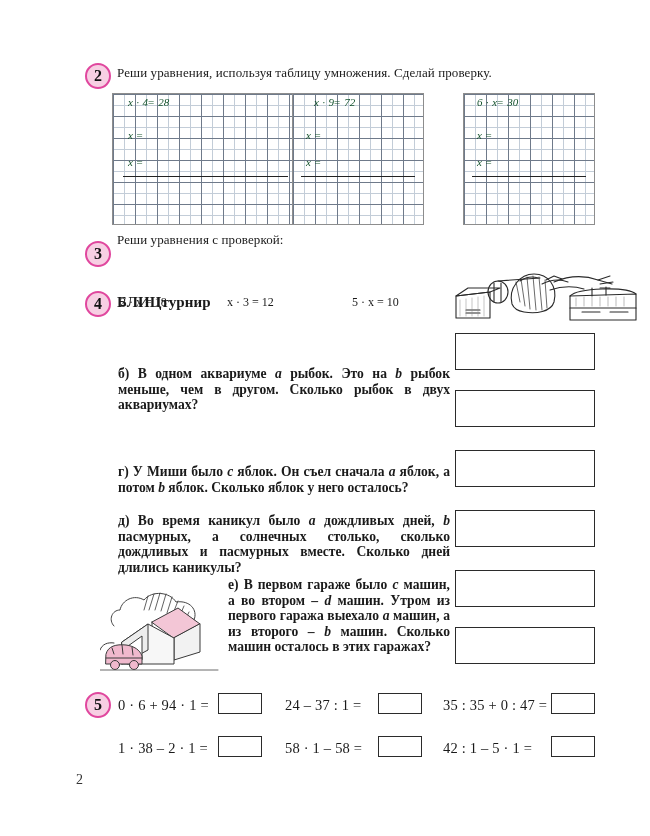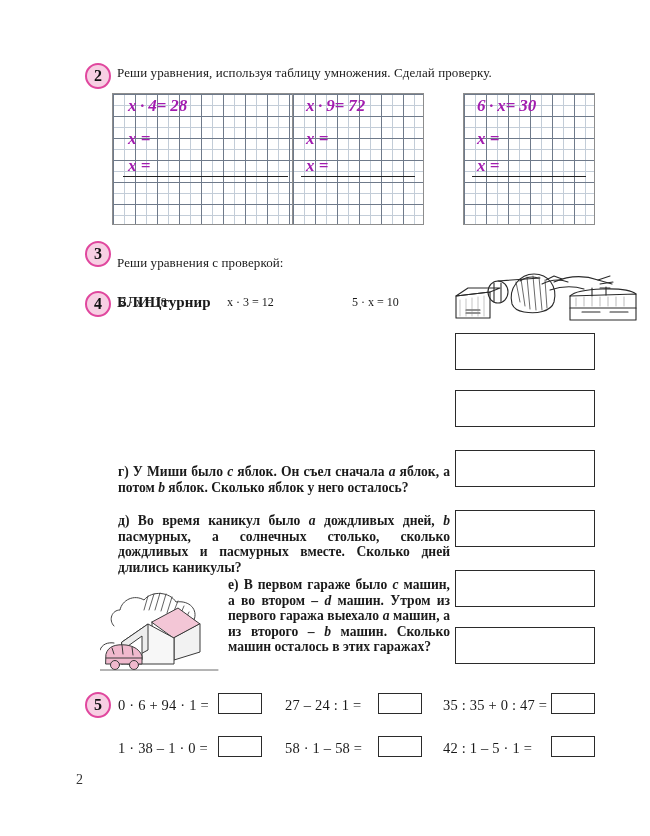--- a/index.html
+++ b/index.html
@@ -44,25 +44,24 @@
       repeating-linear-gradient(to right,  #6f7a8a 0 0.7px, transparent 0.7px 22px),
       repeating-linear-gradient(to bottom, #6f7a8a 0 0.7px, transparent 0.7px 22px),
       repeating-linear-gradient(to right,  #c3cdd8 0 0.6px, transparent 0.6px 11px),
       repeating-linear-gradient(to bottom, #c3cdd8 0 0.6px, transparent 0.6px 11px);
     background-color:#fff;
   }
   .hw{
     position:absolute;
     font-family:"Liberation Serif", serif;
     font-style:italic;
-    font-size:17px;
-    color:#a21caf;
+    font-size:11px;
+    color:#14532d;
     white-space:nowrap;
     line-height:1;
-    font-weight:bold;
   }
   .hw .op{font-style:normal;}
   .underline-ans{
     position:absolute;
     height:0;border-top:1.6px solid #222;
   }
 
   
   .eq{
     position:absolute;
@@ -125,37 +124,37 @@
 
   <div class="gridbox" style="left:112px;top:93px;width:198px;height:132px;"></div>
   <div class="hw" style="left:128px;top:97px;">
     <span>x</span><span class="op" style="padding:0 3px">·</span><span>4</span><span class="op">=</span><span style="padding-left:4px">28</span>
   </div>
   <div class="hw" style="left:128px;top:130px;">x =</div>
   <div class="hw" style="left:128px;top:157px;">x =</div>
   <div class="underline-ans" style="left:123px;top:176px;width:165px;"></div>
 
   <div class="gridbox" style="left:292px;top:93px;width:132px;height:132px;"></div>
-  <div class="hw" style="left:306px;top:97px;">
+  <div class="hw" style="left:306px;top:97px;padding-left:8px;">
     <span>x</span><span class="op" style="padding:0 3px">·</span><span>9</span><span class="op">=</span><span style="padding-left:4px">72</span>
   </div>
   <div class="hw" style="left:306px;top:130px;">x =</div>
   <div class="hw" style="left:306px;top:157px;">x =</div>
   <div class="underline-ans" style="left:301px;top:176px;width:114px;"></div>
 
   <div class="gridbox" style="left:463px;top:93px;width:132px;height:132px;"></div>
   <div class="hw" style="left:477px;top:97px;">
     <span>6</span><span class="op" style="padding:0 3px">·</span><span>x</span><span class="op">=</span><span style="padding-left:4px">30</span>
   </div>
   <div class="hw" style="left:477px;top:130px;">x =</div>
   <div class="hw" style="left:477px;top:157px;">x =</div>
   <div class="underline-ans" style="left:472px;top:176px;width:114px;"></div>
 
   <div class="badge" style="left:85px;top:241px;">3</div>
-  <div class="prompt" style="left:117px;top:255px;">Реши уравнения с проверкой:</div>
+  <div class="prompt" style="left:117px;top:232px;">Реши уравнения с проверкой:</div>
   <div class="eq" style="left:120px;top:271px;">2 · x = 18</div>
   <div class="eq" style="left:227px;top:271px;text-align:right;">x · 3 = 12</div>
   <div class="eq" style="left:352px;top:271px;">5 · x = 10</div>
 
   <svg class="illu" style="left:450px;top:262px;" width="200" height="62" viewBox="0 0 200 62">
     <g fill="none" stroke="#2a2a2a" stroke-width="1.1" stroke-linecap="round" stroke-linejoin="round">
 
       <path d="M6 34 L6 56 L40 56 L40 30 Z"></path>
       <path d="M6 34 L18 26 L50 26 L40 30 Z"></path>
       <path d="M16 48 L30 48 M16 51 L30 51"></path>
@@ -181,20 +180,24 @@
 
       <path d="M66 20 L70 40 M71 17 L75 44 M77 15 L80 47 M83 14 L86 48 M89 15 L92 48 M95 18 L97 46" stroke-width="0.7"></path>
       <path d="M126 36 L126 44 M134 35 L134 44 M142 35 L142 44 M150 35 L150 44 M158 35 L158 44 M166 35 L166 44 M174 35 L174 44" stroke-width="0.5" stroke="#777"></path>
       <path d="M10 38 L10 54 M16 37 L16 54 M22 36 L22 54 M28 35 L28 54 M34 34 L34 54" stroke-width="0.5" stroke="#888"></path>
     </g>
   </svg>
 
   <div class="badge" style="left:85px;top:291px;">4</div>
   <div class="prompt heading-bold" style="left:117px;top:294px;font-size:15px;"><span>БЛИЦ</span><span>турнир</span></div>
 
+  <div class="para" style="left:118px;top:366px;width:332px;">
+    <span>б)</span>
+    В одном аквариуме <span class="v">a</span> рыбок. Это на <span class="v">b</span> рыбок меньше, чем в другом. Сколько рыбок в двух аквариумах?
+  </div>
   <div class="para" style="left:118px;top:464px;width:332px;">
     <span>г)</span>
     У Миши было <span class="v">c</span> яблок. Он съел сначала <span class="v">a</span> яблок, а потом <span class="v">b</span> яблок. Сколько яблок у него осталось?
   </div>
   <div class="para" style="left:118px;top:513px;width:332px;font-family:Liberation Serif, serif;">
     <span>д)</span>
     Во время каникул было <span class="v">a</span> дождливых дней, <span class="v">b</span> пасмурных, а солнечных столько, сколько дождливых и пасмурных вместе. Сколько дней длились каникулы?
   </div>
 
   <div class="para" style="left:228px;top:577px;width:222px;">
@@ -237,27 +240,27 @@
   <div class="ansbox" style="left:455px;top:450px;width:140px;height:37px;"></div>
   <div class="ansbox" style="left:455px;top:510px;width:140px;height:37px;"></div>
   <div class="ansbox" style="left:455px;top:570px;width:140px;height:37px;"></div>
   <div class="ansbox" style="left:455px;top:627px;width:140px;height:37px;"></div>
 
   <div class="badge" style="left:85px;top:692px;">5</div>
 
   <div class="expr" style="left:118px;top:697px;font-family:Liberation Serif, serif;">0 · 6 + 94 · 1 =</div>
   <div class="smallbox" style="left:218px;top:693px;"></div>
 
-  <div class="expr" style="left:285px;top:697px;">27 – 24 : 1 =</div>
+  <div class="expr" style="left:285px;top:697px;">24 – 37 : 1 =</div>
   <div class="smallbox" style="left:378px;top:693px;"></div>
 
   <div class="expr" style="left:443px;top:697px;">35 : 35 + 0 : 47 =</div>
   <div class="smallbox" style="left:551px;top:693px;"></div>
 
-  <div class="expr" style="left:118px;top:740px;">1 · 38 – 1 · 0 =</div>
+  <div class="expr" style="left:118px;top:740px;">1 · 38 – 2 · 1 =</div>
   <div class="smallbox" style="left:218px;top:736px;"></div>
 
   <div class="expr" style="left:285px;top:740px;">58 · 1 – 58 =</div>
   <div class="smallbox" style="left:378px;top:736px;"></div>
 
   <div class="expr" style="left:443px;top:740px;">42 : 1 – 5 · 1 =</div>
   <div class="smallbox" style="left:551px;top:736px;"></div>
 
   <div class="pageno" style="left:76px;top:772px;">2</div>
 

